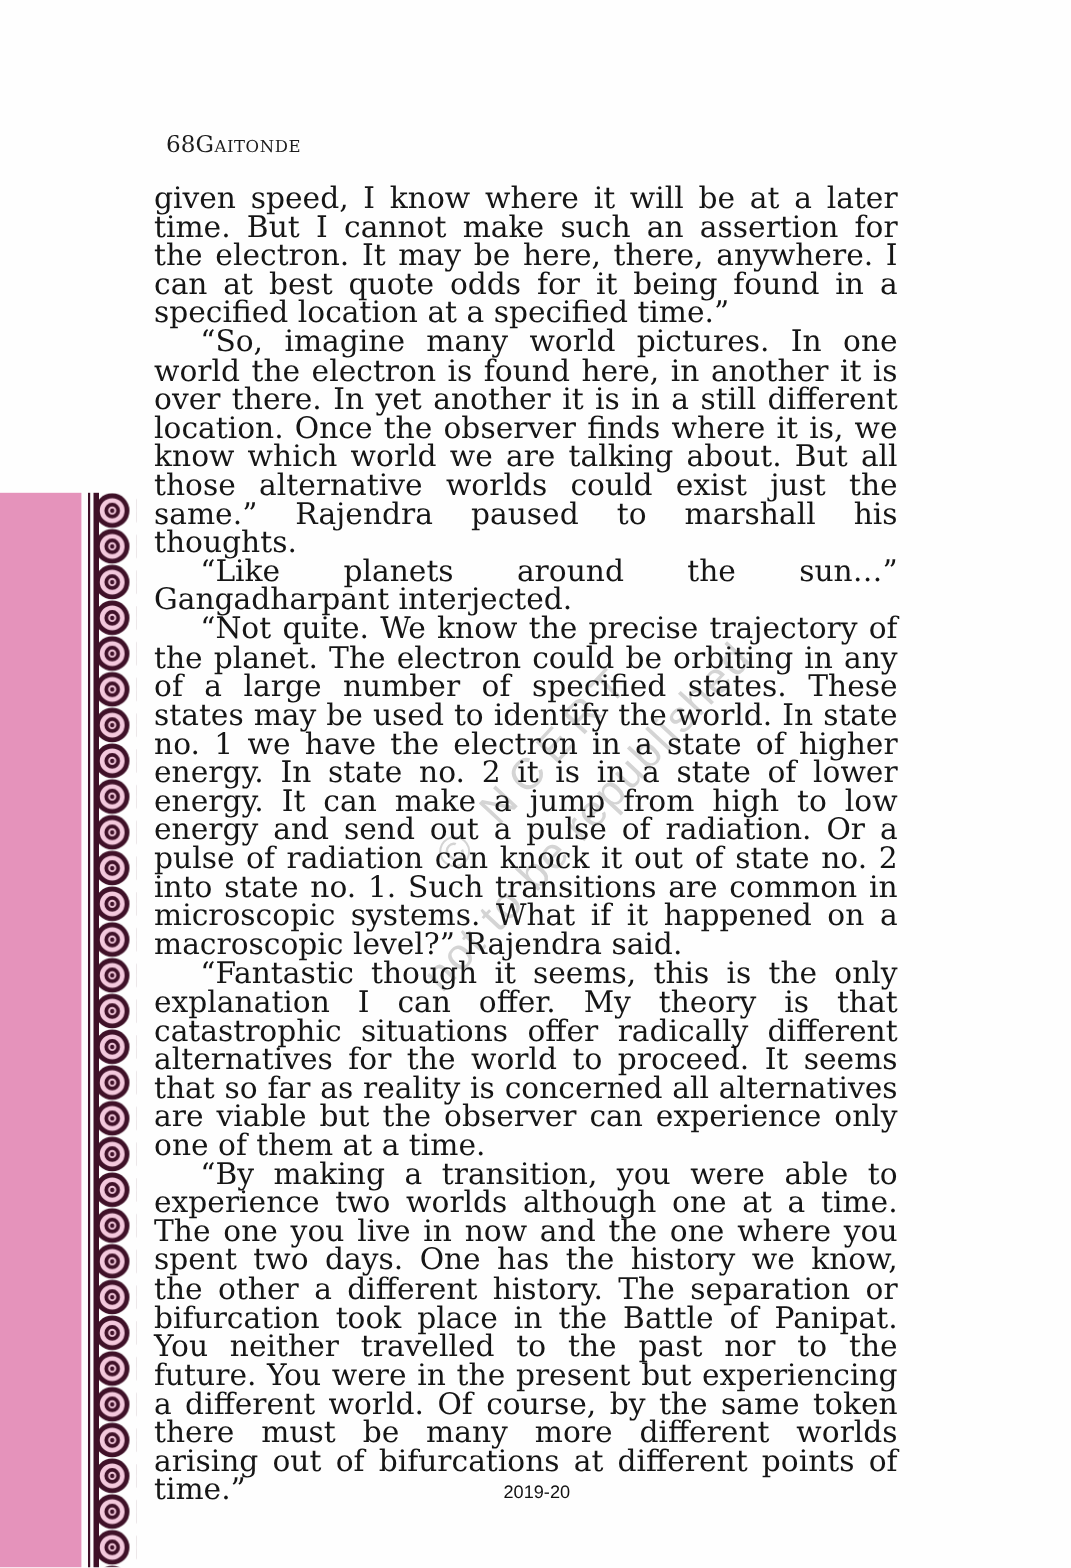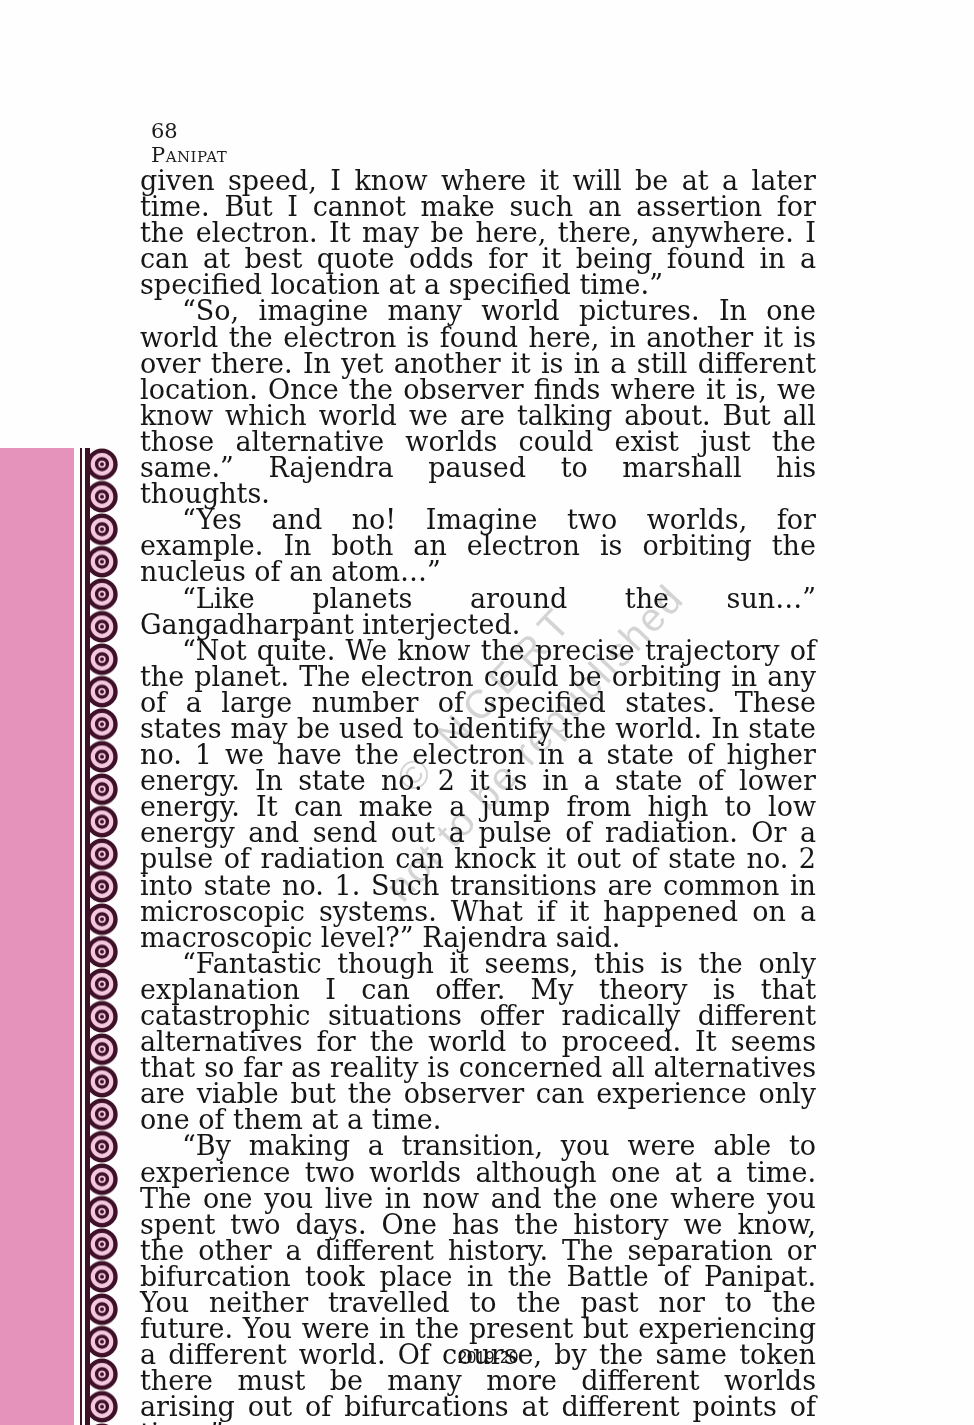--- a/index.html
+++ b/index.html
@@ -11,21 +11,20 @@
     overflow: hidden;
     font-family: "DejaVu Serif", "Liberation Serif", serif;
   }
 
   
   .header {
     position: absolute;
     left: 151px; top: 119px; width: 674px;
     display: flex; align-items: baseline;
     color: #1c1c1c;
-    flex-direction: column;
   }
   .page-number { font-size: 21px; }
   .book-title {
     font-variant: small-caps;
     font-size: 21px;
     letter-spacing: 0.5px;
   }
 
   
   .article {
@@ -108,26 +107,25 @@
   </svg>
 </div>
 
 <div class="watermark">
   <div class="wm1">© NCERT</div>
   <div class="wm2">not to be republished</div>
 </div>
 
 <div class="header">
   <span class="page-number">68</span>
-  <span class="book-title">Panipat</span>
+  <span class="book-title">Gaitonde</span>
 </div>
 
 <div class="article">
   <p>given speed, I know where it will be at a later time. But I cannot make such an assertion for the electron. It may be here, there, anywhere. I can at best quote odds for it being found in a specified location at a specified time.”</p>
   <p class="indent">“So, imagine many world pictures. In one world the electron is found here, in another it is over there. In yet another it is in a still different location. Once the observer finds where it is, we know which world we are talking about. But all those alternative worlds could exist just the same.” Rajendra paused to marshall his thoughts.</p>
-  <p class="indent">“Yes and no! Imagine two worlds, for example. In both an electron is orbiting the nucleus of an atom…”</p>
   <p class="indent">“Like planets around the sun…” Gangadharpant interjected.</p>
   <p class="indent">“Not quite. We know the precise trajectory of the planet. The electron could be orbiting in any of a large number of specified states. These states may be used to identify the world. In state no. 1 we have the electron in a state of higher energy. In state no. 2 it is in a state of lower energy. It can make a jump from high to low energy and send out a pulse of radiation. Or a pulse of radiation can knock it out of state no. 2 into state no. 1. Such transitions are common in microscopic systems. What if it happened on a macroscopic level?” Rajendra said.</p>
   <p class="indent">“Fantastic though it seems, this is the only explanation I can offer. My theory is that catastrophic situations offer radically different alternatives for the world to proceed. It seems that so far as reality is concerned all alternatives are viable but the observer can experience only one of them at a time.</p>
   <p class="indent">“By making a transition, you were able to experience two worlds although one at a time. The one you live in now and the one where you spent two days. One has the history we know, the other a different history. The separation or bifurcation took place in the Battle of Panipat. You neither travelled to the past nor to the future. You were in the present but experiencing a different world. Of course, by the same token there must be many more different worlds arising out of bifurcations at different points of time.”</p>
 </div>
 
 <div class="footer">2019-20</div>
 
 </body></html>

